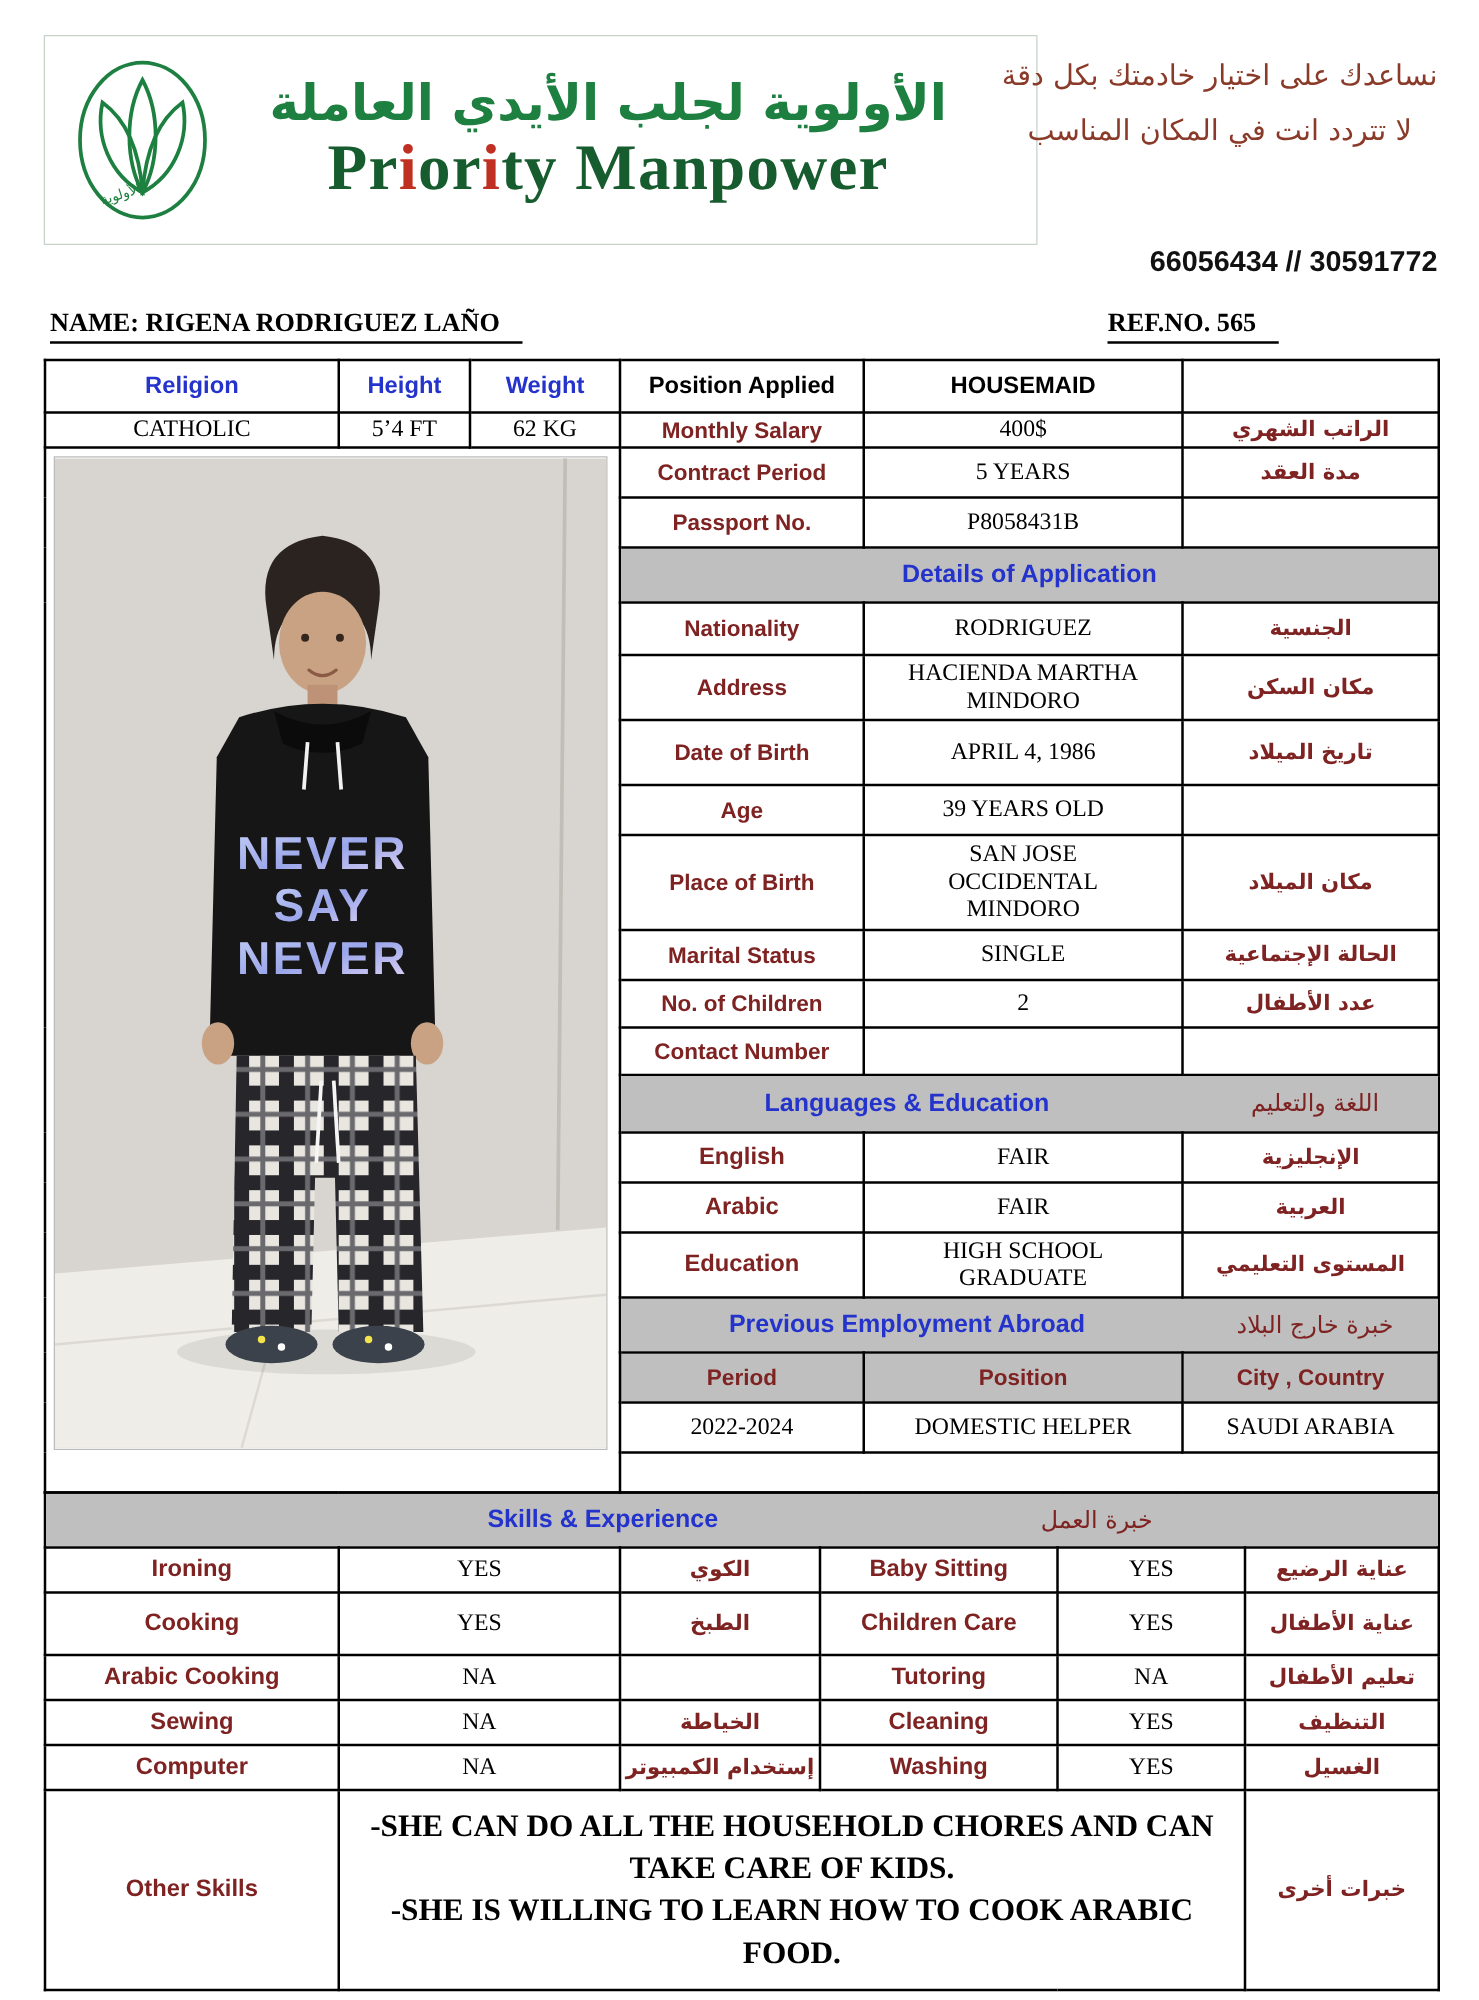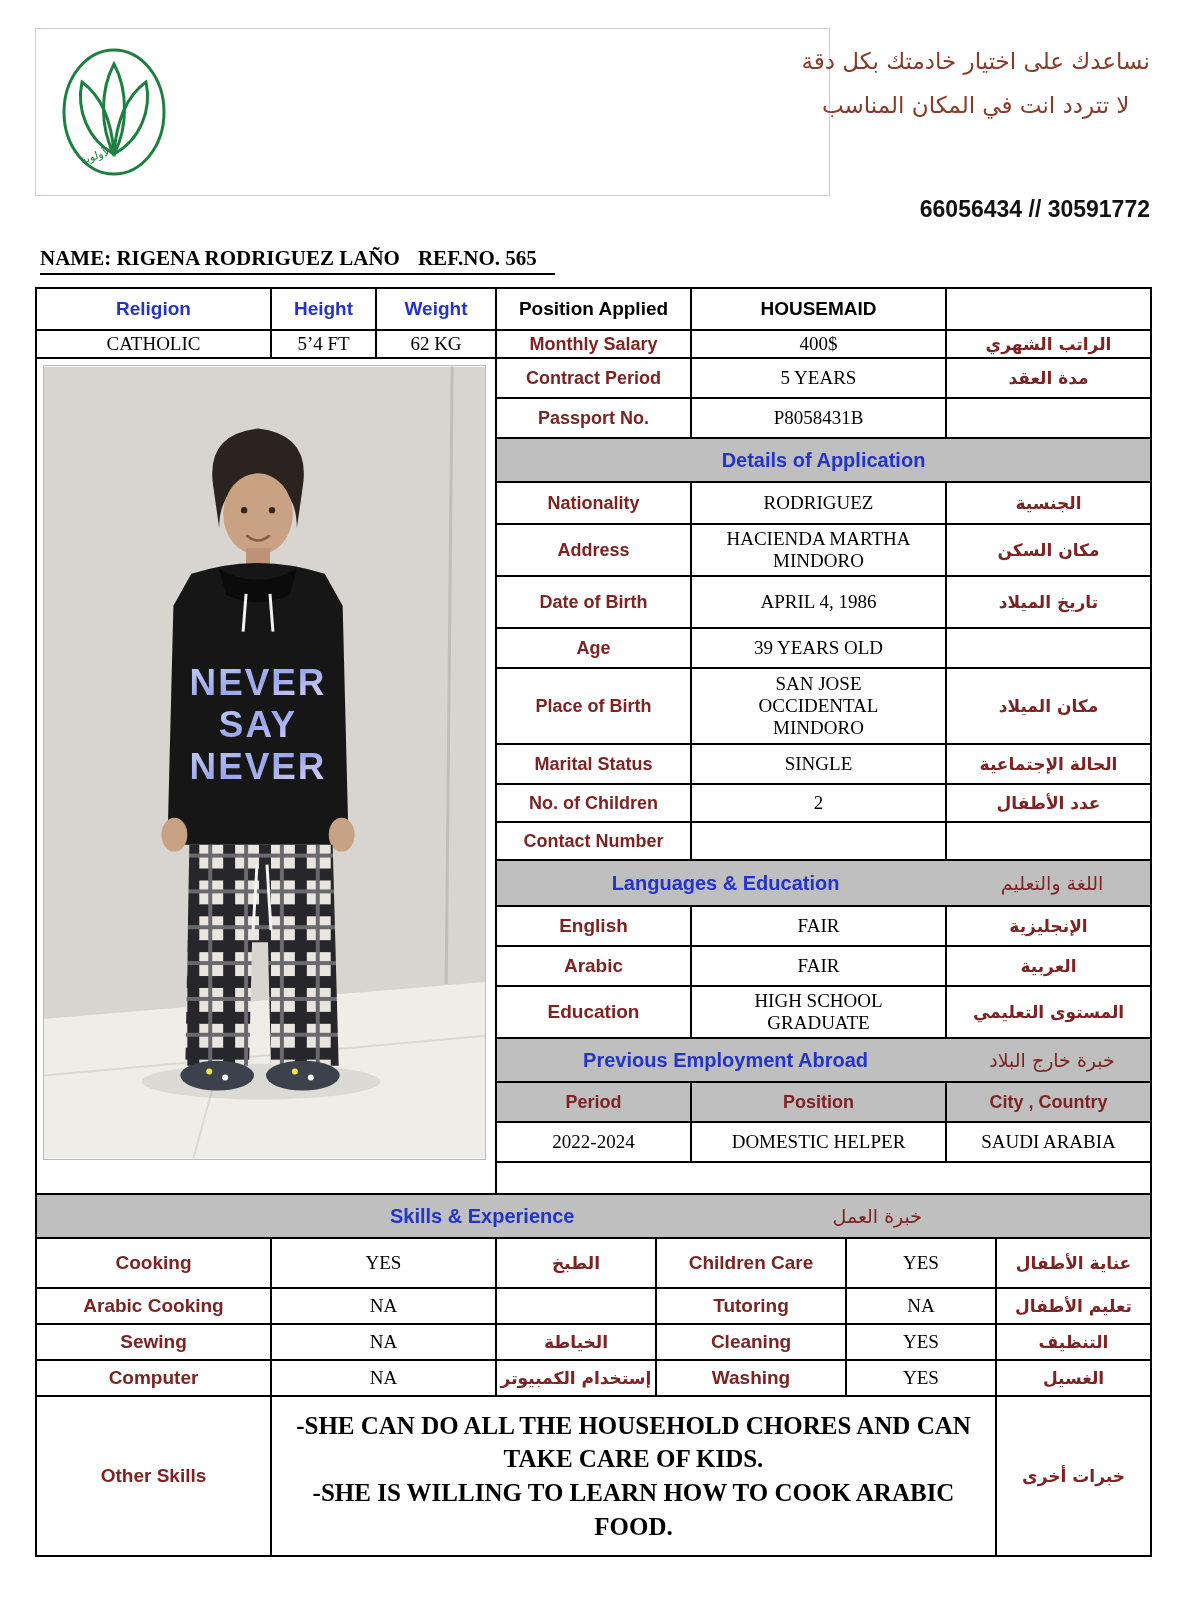--- a/index.html
+++ b/index.html
@@ -16,21 +16,21 @@
     color:var(--green,#1e8040);line-height:1.15}
   .logo-en{font-family:"Liberation Serif",serif;font-weight:bold;font-size:52px;
     color:var(--green-dark,#175c2e);letter-spacing:1px;line-height:1.1}
   .logo-en .red-i{color:#c03022}
   .taglines{position:absolute;right:33px;top:40px;text-align:center;direction:rtl;
     font-family:"DejaVu Sans",sans-serif;font-weight:normal;font-size:23px;
     color:var(--tagline,#8a3a28);line-height:1.9}
   .phone{position:absolute;right:33px;top:196px;font-weight:bold;font-size:23px;color:#111}
 
   
-  .name-row{display:flex;margin:6px 160px 12px 40px;
+  .name-row{display:flex;justify-content:space-between;margin:6px 160px 12px 40px;
     font-family:"Liberation Serif",serif;font-weight:bold;font-size:21px;color:#000}
   .name-row .u{border-bottom:2px solid #000;padding:0 18px 2px 0}
 
   
   table{border-collapse:collapse;table-layout:fixed;margin-left:35px;width:1115px}
   td{border:2px solid #000;text-align:center;vertical-align:middle;padding:2px;overflow:hidden}
   .lbl-blue{color:var(--blue,#2333cb);font-weight:bold;font-size:19px}
   .lbl-black{color:#000;font-weight:bold;font-size:19px}
   .lbl-m{color:var(--maroon,#7e2222);font-weight:bold;font-size:18px}
   .val{font-family:"Liberation Serif",serif;font-size:19px;color:#000;white-space:pre-line}
@@ -55,20 +55,24 @@
 
   <div class="header">
     <div class="logo-box">
       <svg class="logo-mark" width="120" height="140" viewBox="0 0 120 140">
         <ellipse cx="60" cy="70" rx="50" ry="62" fill="none" stroke="#1e8040" stroke-width="3"></ellipse>
         <path d="M60,22 C46,48 46,86 60,112 C74,86 74,48 60,22 Z" fill="none" stroke="#1e8040" stroke-width="3"></path>
         <path d="M60,112 C34,98 22,68 28,40 C50,56 58,84 60,112 Z" fill="none" stroke="#1e8040" stroke-width="3"></path>
         <path d="M60,112 C86,98 98,68 92,40 C70,56 62,84 60,112 Z" fill="none" stroke="#1e8040" stroke-width="3"></path>
         <text x="28" y="122" font-size="11" fill="#1e8040" font-family="DejaVu Sans" transform="rotate(-18 28 122)">الأولوية</text>
       </svg>
+      <div class="logo-text">
+        <div class="logo-ar">الأولوية لجلب الأيدي العاملة</div>
+        <div class="logo-en"><span>Pr</span><span class="red-i">i</span><span>or</span><span class="red-i">i</span><span>ty Manpower</span></div>
+      </div>
     </div>
     <div class="taglines">
       <div>نساعدك على اختيار خادمتك بكل دقة</div>
       <div>لا تتردد انت في المكان المناسب</div>
     </div>
     <div class="phone">66056434  // 30591772</div>
   </div>
 
   <div class="name-row">
     <span class="u">NAME: RIGENA RODRIGUEZ LAÑO</span>
@@ -273,20 +277,28 @@
       </colgroup>
 
     <tbody>
         <tr style="height:44px">
       <td class="band" colspan="6">
         <span class="band-title" style="left:0;width:80%">Skills &amp; Experience</span>
         <span class="band-ar" style="left:63%;width:25%">خبرة العمل</span>
       </td>
     </tr>
 
+    <tr style="height:36px">
+      <td class="lbl-m" style="font-size:19px">Ironing</td>
+      <td class="val">YES</td>
+      <td class="ar">الكوي</td>
+      <td class="lbl-m" style="font-size:19px">Baby Sitting</td>
+      <td class="val">YES</td>
+      <td class="ar">عناية الرضيع</td>
+    </tr>
     <tr style="height:50px">
       <td class="lbl-m" style="font-size:19px">Cooking</td>
       <td class="val">YES</td>
       <td class="ar">الطبخ</td>
       <td class="lbl-m" style="font-size:19px">Children Care</td>
       <td class="val">YES</td>
       <td class="ar">عناية الأطفال</td>
     </tr>
     <tr style="height:36px">
       <td class="lbl-m" style="font-size:19px">Arabic Cooking</td>

